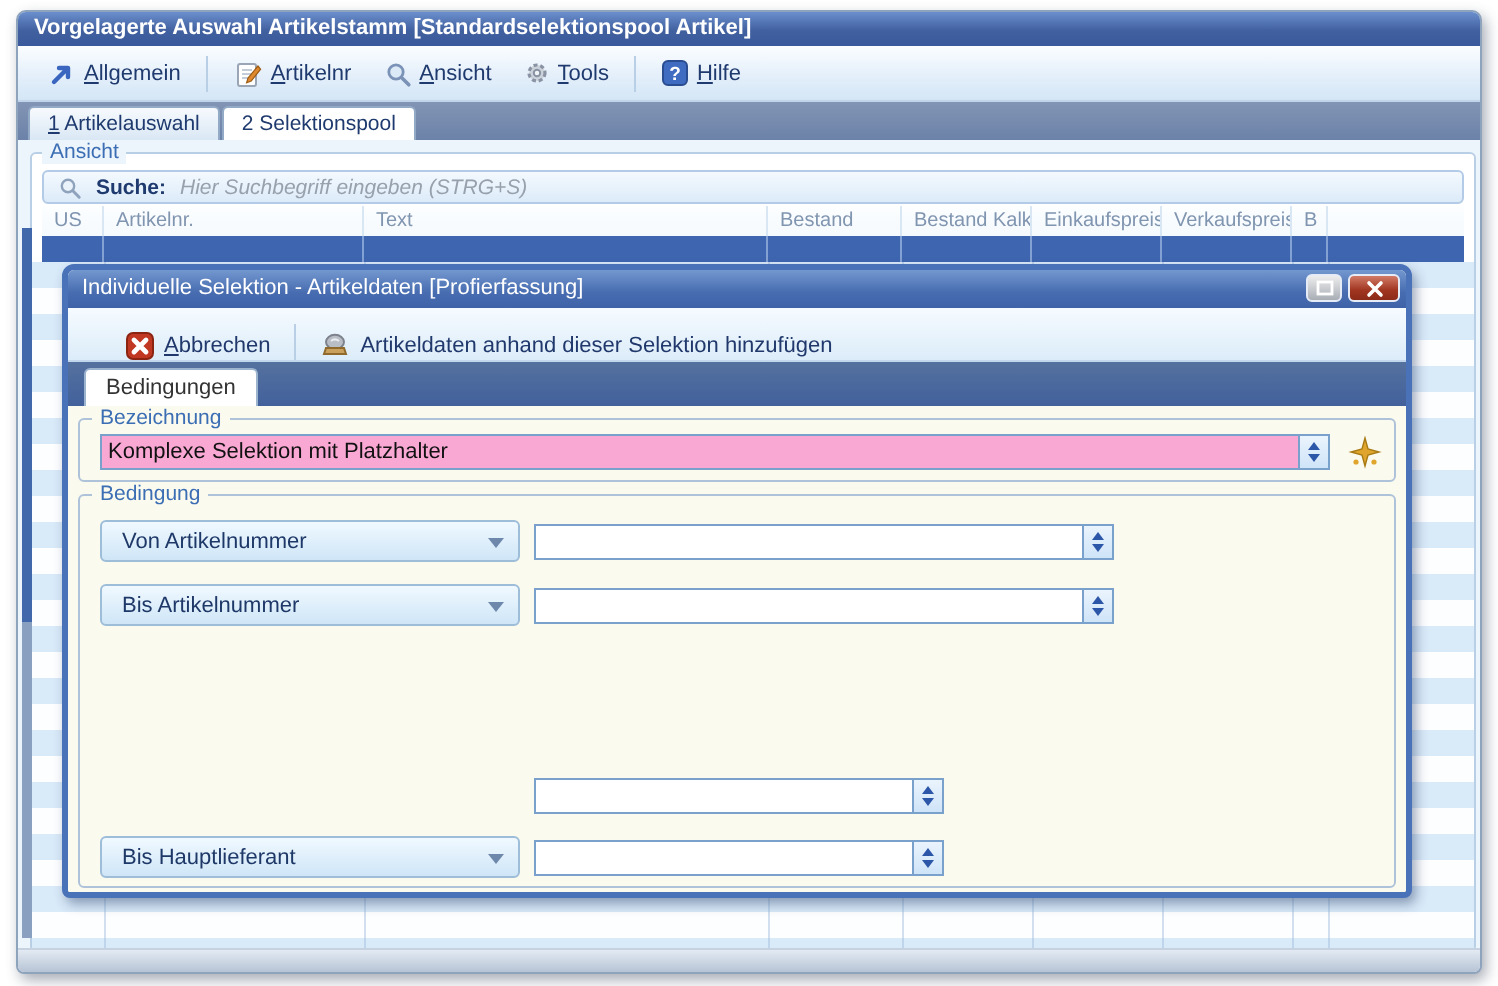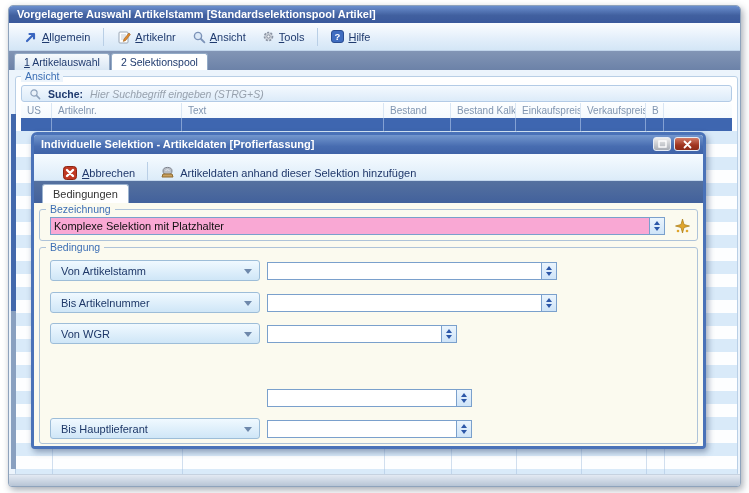--- a/index.html
+++ b/index.html
@@ -83,21 +83,21 @@
     background:linear-gradient(#e3eaf3,#b7c4d5); border-top:1px solid #c6d2e0; z-index:2; }
   
   .dialog {
     position:absolute; left:22px; top:126px; width:675px; height:317px; z-index:5;
     border:3px solid #4a72b8; border-radius:6px 6px 4px 4px;
     box-shadow:2px 3px 6px rgba(40,60,100,.45); background:#fbfaef; overflow:hidden;
   }
   .dlg-titlebar {
     position:absolute; left:0; top:0; right:0; height:19px;
     background:linear-gradient(#7397ce,#476cb0 60%,#3f63a8);
-    color:#fff; font-size:11px; font-weight:bold; line-height:19px; padding-left:7px;
+    color:#fff; font-size:11px; font-weight:normal; line-height:19px; padding-left:7px;
   }
   .dlg-btn { position:absolute; top:2px; height:14px; border:1px solid #e6ecf5; border-radius:3px;
              display:flex; align-items:center; justify-content:center; }
   .dlg-btn.restore { right:32px; width:18px; background:linear-gradient(#ededed,#a8adb5); }
   .dlg-btn.close { right:3px; width:26px; background:linear-gradient(#d27a66,#a03520 60%,#8c2a18); }
   .dlg-toolbar {
     position:absolute; left:0; top:19px; right:0; height:27px;
     background:linear-gradient(#f6fbff,#dcecf9); border-bottom:1px solid #c3d7ec;
     display:flex; align-items:flex-end; padding-left:29px; gap:6px;
   }
@@ -332,21 +332,21 @@
               <circle cx="13" cy="13" r="1.3" fill="#e0a52c"></circle>
             </svg>
         </div>
       </div>
 
       <div class="grp grp-bed">
         <div class="grp-label">Bedingung</div>
 
         <div class="bed-row row-pos-0">
           <div class="dropdown">
-            <span>Von Artikelstamm</span>
+            <span>Von Artikelnummer</span>
             <div class="dd-arrow"></div>
           </div>
           <div class="row-input r12">
             <input type="text" style="">
             <div class="spinner">
               <div class="tri-up"></div>
               <div class="tri-down"></div>
             </div>
           </div>
         </div>
@@ -358,33 +358,20 @@
           </div>
           <div class="row-input r12">
             <input type="text" style="">
             <div class="spinner">
               <div class="tri-up"></div>
               <div class="tri-down"></div>
             </div>
           </div>
         </div>
 
-        <div class="bed-row row-pos-2">
-          <div class="dropdown">
-            <span>Von WGR</span>
-            <div class="dd-arrow"></div>
-          </div>
-          <div class="row-input r34">
-            <input type="text" style="">
-            <div class="spinner">
-              <div class="tri-up"></div>
-              <div class="tri-down"></div>
-            </div>
-          </div>
-        </div>
 
 
         <div class="bed-row row-pos-4">
           <div class="row-input r56">
             <input type="text" style="">
             <div class="spinner">
               <div class="tri-up"></div>
               <div class="tri-down"></div>
             </div>
           </div>

